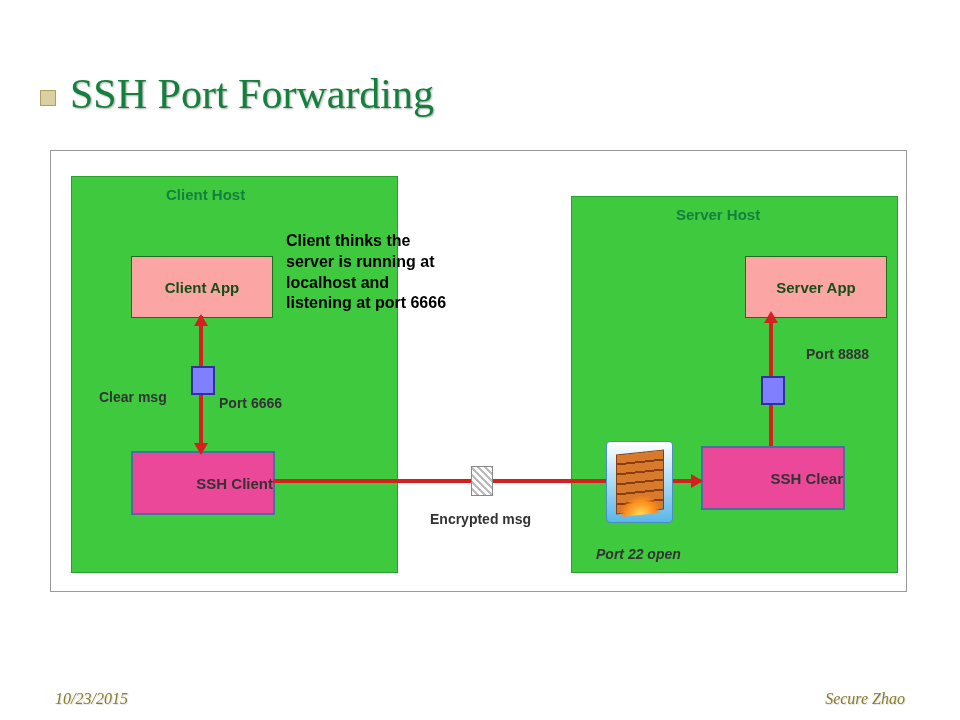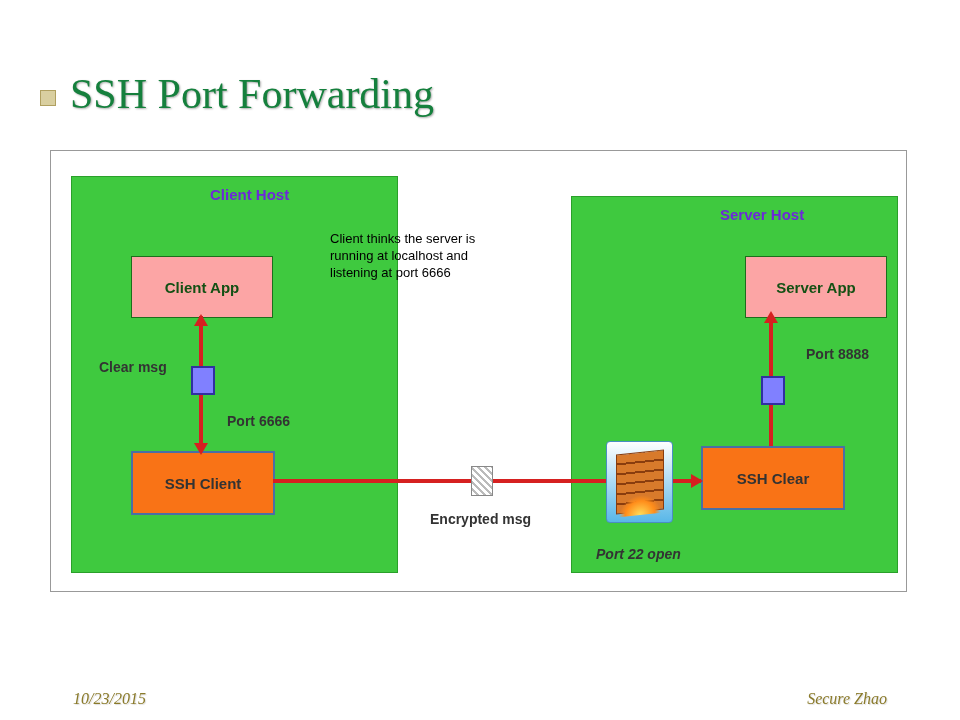--- a/index.html
+++ b/index.html
@@ -53,70 +53,68 @@
   .server-host {
     left: 520px;
     top: 45px;
     width: 325px;
     height: 375px;
   }
   .host-label {
     position: absolute;
     font-weight: bold;
     font-size: 15px;
-    color: #6d28d9;
-    margin-left: 44px;
+    color: #15803d;
   }
   .app-box {
     position: absolute;
     width: 140px;
     height: 60px;
     background: #fca5a5;
     border: 1px solid #1c6e1c;
     color: #145014;
     display: flex;
     align-items: center;
     justify-content: center;
     font-weight: bold;
     font-size: 15px;
   }
   .ssh-box {
     position: absolute;
     width: 140px;
     height: 60px;
-    background: #f97316;
+    background: #ec4899;
     border: 2px solid #4a6fa5;
     display: flex;
     align-items: center;
-    justify-content: center;
+    justify-content: flex-end;
     font-weight: bold;
     font-size: 15px;
     color: #333;
   }
   .port-small {
     position: absolute;
     width: 20px;
     height: 25px;
     background: #8080ff;
     border: 2px solid #3030a0;
   }
   .label {
     position: absolute;
     font-weight: bold;
     font-size: 14px;
     color: #333;
   }
   .anno {
     position: absolute;
-    font-weight: normal;
-    font-size: 13px;
+    font-weight: bold;
+    font-size: 16px;
     color: #000;
     line-height: 1.3;
     width: 170px;
-    margin-left: 44px;
   }
   .red-line {
     position: absolute;
     background: #d62020;
   }
   .red-line-v {
     width: 4px;
   }
   .red-line-h {
     height: 4px;
@@ -184,21 +182,21 @@
     left: 0;
     width: 960px;
     display: flex;
     justify-content: space-between;
     align-items: flex-end;
     font-family: "Times New Roman", serif;
     font-style: italic;
     font-size: 16px;
     color: #8a7a2a;
     text-shadow: 1px 1px 1px #ddd;
-    padding: 0 73px;
+    padding: 0 55px;
     box-sizing: border-box;
     gap: 48px;
   }
   .footer .center {
     text-align: center;
     flex: 1;
   }
 </style>
 </head>
 <body>
@@ -245,22 +243,22 @@
   <div class="arrow-right" style="left:640px; top:323px;"></div>
 
   <div class="hatch" style="left:420px; top:315px;"></div>
 
   <div class="firewall" style="left:555px; top:290px;">
     <div class="brick">
       <div class="flame"></div>
     </div>
   </div>
 
-  <div class="label" style="left:48px; top:208px;">Clear msg</div>
-  <div class="label" style="left:168px; top:262px;margin-left:8px;">Port 6666</div>
+  <div class="label" style="left:48px; top:238px;">Clear msg</div>
+  <div class="label" style="left:168px; top:244px;">Port 6666</div>
   <div class="label" style="left:755px; top:195px;">Port 8888</div>
   <div class="label" style="left:335px; top:360px;margin-left:44px;">Encrypted msg</div>
   <div class="label" style="left:545px; top:395px;font-style:italic;">Port 22 open</div>
 
   <div class="anno" style="left:235px; top:80px;">Client thinks the server is running at localhost and listening at port 6666</div>
 
 </div>
 
 <div class="footer">
   <div>10/23/2015</div>

